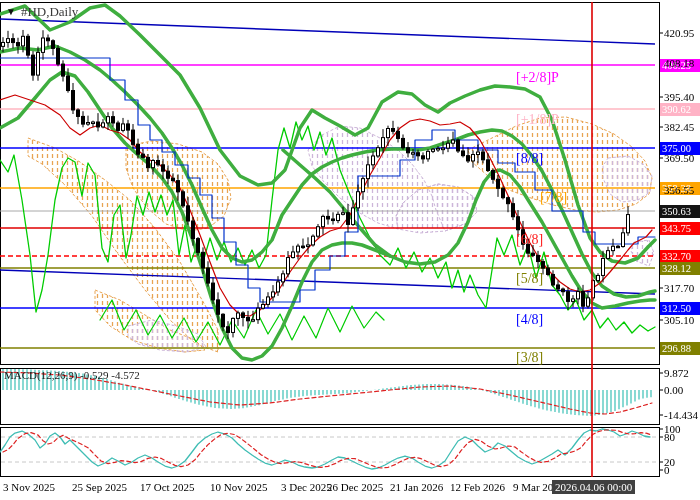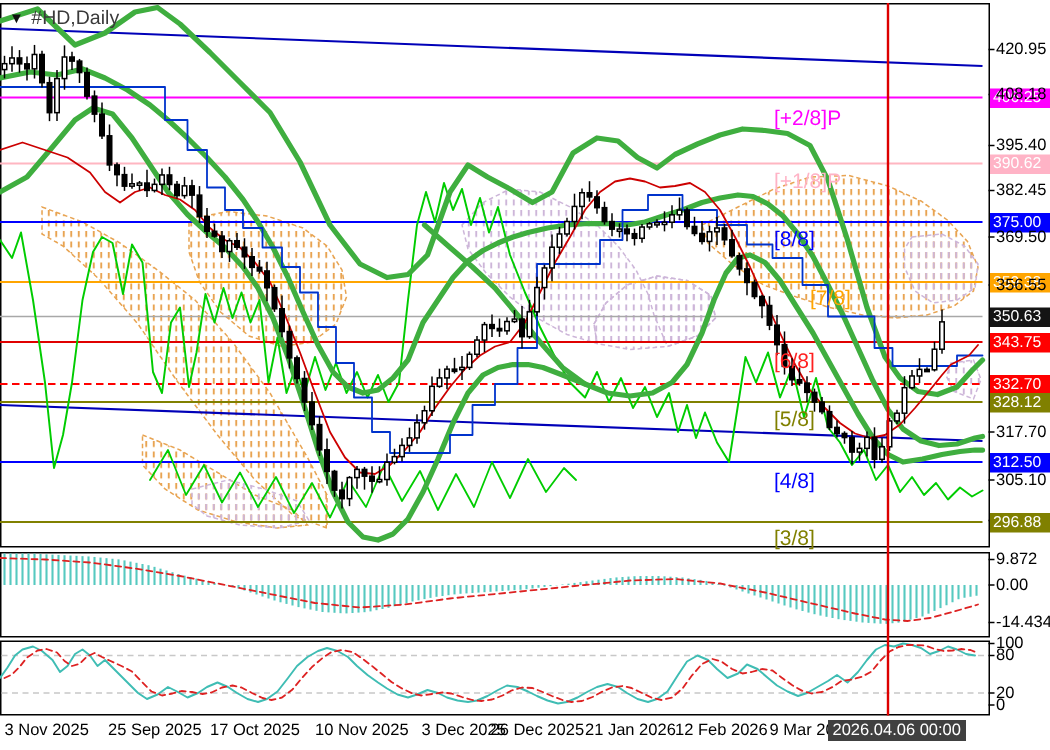--- a/index.html
+++ b/index.html
@@ -1,17 +1,17 @@
 <!DOCTYPE html>
 <html><head>
 <meta charset="utf-8">
 <style>
   html,body{margin:0;padding:0;background:#fff;}
   #app{position:relative;width:700px;height:500px;background:#fff;overflow:hidden;
-       font-family:Liberation Sans, sans-serif;}
+       font-family:Liberation Serif, serif;}
   #chart-svg{position:absolute;left:0;top:0;}
   .overlay{position:absolute;left:0;top:0;width:700px;height:500px;pointer-events:none;}
   .symbol{position:absolute;left:6px;top:4px;font-size:13px;color:#3a3a3a;pointer-events:auto;}
   .symbol .tri{display:inline-block;margin-right:5px;color:#111;font-size:10px;vertical-align:1px;cursor:pointer;}
   .axis-label{position:absolute;left:664px;font-size:11px;color:#000;white-space:nowrap;}
   .axis-tag{position:absolute;left:660px;width:40px;height:13px;font-size:10.5px;line-height:13px;
             color:#fff;padding-left:2px;white-space:nowrap;}
   .murray{position:absolute;font-size:14px;white-space:nowrap;}
   .pane-label{position:absolute;font-size:11px;color:#1a1a1a;}
   .time-label{position:absolute;top:481px;font-size:11px;color:#000;white-space:nowrap;}
@@ -500,20 +500,21 @@
       <line x1="659" y1="429" x2="663" y2="429" stroke="#000" stroke-width="1"></line>
       <line x1="659" y1="437" x2="663" y2="437" stroke="#000" stroke-width="1"></line>
       <line x1="659" y1="462" x2="663" y2="462" stroke="#000" stroke-width="1"></line>
       <line x1="659" y1="470" x2="663" y2="470" stroke="#000" stroke-width="1"></line>
       <line x1="592" y1="2" x2="592" y2="477" stroke="#dd0000" stroke-width="1.6"></line>
     </svg>
   <div class="overlay" id="overlay">
     <div class="symbol" style="pointer-events:auto">
       <span class="tri">▼</span><span>#HD,Daily</span>
     </div>
+    <div class="pane-label" style="left:4px;top:369px">MACD(12,26,9) -0.529 -4.572</div>
   <div class="murray" style="left: 516px; top: 70px; color: rgb(255, 0, 255);">[+2/8]P</div>
       <div class="axis-tag" style="top: 58.5px; background: rgb(255, 0, 255);">406.25</div>
       <div class="murray" style="left: 516px; top: 112px; color: rgb(255, 179, 198);">[+1/8]P</div>
       <div class="axis-tag" style="top: 102.5px; background: rgb(255, 179, 198);">390.62</div>
       <div class="murray" style="left: 516px; top: 151px; color: rgb(0, 0, 255);">[8/8]</div>
       <div class="axis-tag" style="top: 141.5px; background: rgb(0, 0, 255);">375.00</div>
       <div class="murray" style="left: 516px; top: 190px; color: rgb(255, 165, 0); padding-left: 24px;">[7/8]</div>
       <div class="axis-tag" style="top: 181.5px; background: rgb(255, 165, 0);">359.38</div>
       <div class="axis-tag" style="top: 204.5px; background: rgb(20, 20, 20);">350.63</div>
       <div class="murray" style="left: 516px; top: 232px; color: rgb(255, 32, 32);">[6/8]</div>

